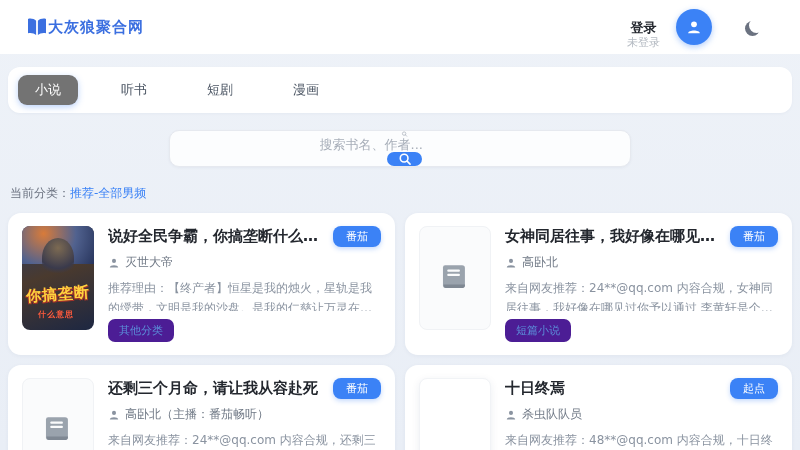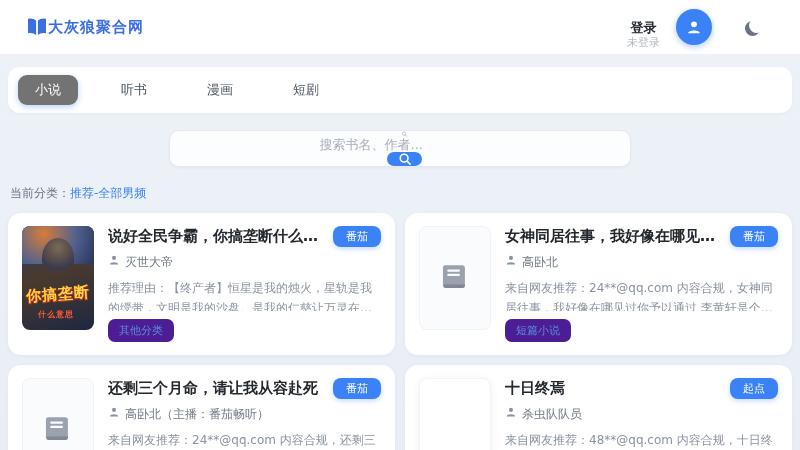--- a/index.html
+++ b/index.html
@@ -113,21 +113,21 @@
   .card-top { display:flex; align-items:flex-start; justify-content:space-between; gap:10px; }
   .card-title {
     font-size:15px; font-weight:bold; color:#23272e; line-height:1.35;
     overflow:hidden; white-space:nowrap; text-overflow:ellipsis;
   }
   .badge {
     flex-shrink:0; background:#3b82f6; color:#ffffff; font-size:11px;
     padding:4px 13px; border-radius:8px; line-height:1.2;
     box-shadow:0 2px 5px rgba(59,130,246,.3);
   }
-  .author-row { display:flex; gap:5px; margin-top:7px;
+  .author-row { display:flex; align-items:center; gap:5px; margin-top:7px;
     font-size:12px; color:#6f7885; }
   .desc {
     margin-top:8px; font-size:12px; color:#8a93a0; line-height:1.65;
     display:-webkit-box; -webkit-line-clamp:2; -webkit-box-orient:vertical; overflow:hidden;
   }
   .tag-row { margin-top:auto; padding-top:8px; }
   .tag {
     display:inline-block; background:#4c1d95; color:#5b8fd9; font-size:11px;
     padding:4px 11px; border-radius:7px;
   }
@@ -156,22 +156,22 @@
     </div>
     <button class="theme-btn">
       <span class="moon"></span>
     </button>
   </div>
 </div>
 
 <div class="tabbar">
   <div class="tab active">小说</div>
   <div class="tab">听书</div>
+  <div class="tab">短剧</div>
   <div class="tab">漫画</div>
-  <div class="tab">短剧</div>
 </div>
 
 <div class="search-wrap">
   <div class="search-box">
     <svg width="15" height="15" viewBox="0 0 16 16">
       <circle cx="7" cy="7" r="4.6" fill="none" stroke="#9aa3ae" stroke-width="1.6"></circle>
       <line x1="10.5" y1="10.5" x2="14" y2="14" stroke="#9aa3ae" stroke-width="1.6" stroke-linecap="round"></line>
     </svg>
     <input type="text" placeholder="搜索书名、作者..." style="">
     <button class="search-btn">

